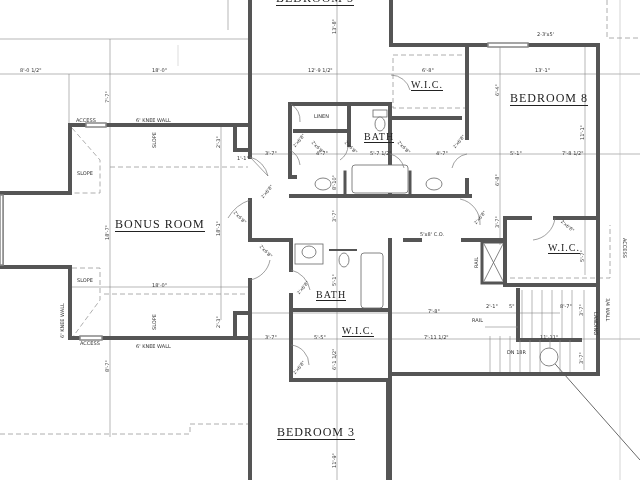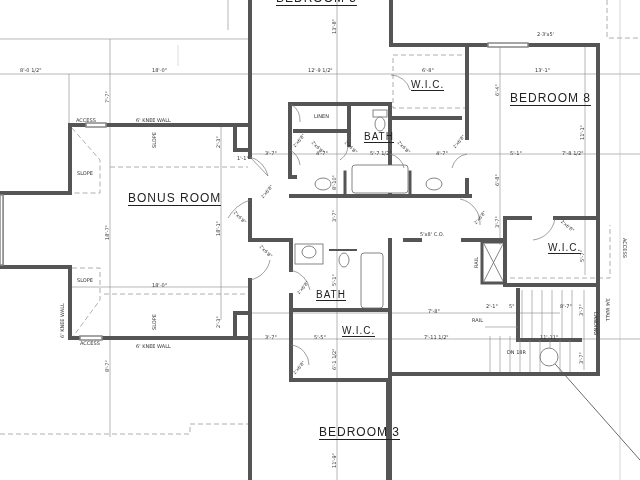--- a/index.html
+++ b/index.html
@@ -1,18 +1,18 @@
 <!DOCTYPE html>
 <html><head>
 <meta charset="utf-8">
 <style>
   html, body { margin:0; padding:0; background:#ffffff; }
   body { width:640px; height:480px; overflow:hidden; position:relative; font-family:"DejaVu Sans", sans-serif; }
   #plan { position:absolute; left:0; top:0; width:640px; height:480px; }
-  .room-label { position:absolute; font-family:Liberation Sans, sans-serif; font-size:12px; letter-spacing:1px; color:#222; border-bottom:1.5px solid #222; line-height:13px; white-space:nowrap; }
+  .room-label { position:absolute; font-family:Liberation Serif, serif; font-size:12px; letter-spacing:1px; color:#222; border-bottom:1.5px solid #222; line-height:13px; white-space:nowrap; }
   .room-label.small { font-size:10px; border-bottom-width:1.2px; line-height:11px; }
   .dim { position:absolute; font-family:"DejaVu Sans", sans-serif; font-size:5px; color:#333; white-space:nowrap; line-height:6px; }
   .dim.v { transform:rotate(-90deg); transform-origin:left top; }
   .note { position:absolute; font-family:"DejaVu Sans", sans-serif; font-size:5px; color:#333; white-space:nowrap; line-height:6px; }
   .note.v { transform:rotate(-90deg); transform-origin:left top; }
   .note.v90 { transform:rotate(90deg); transform-origin:left top; }
   .door { position:absolute; font-family:"DejaVu Sans", sans-serif; font-size:4.5px; color:#333; white-space:nowrap; transform-origin:left top; }
 </style>
 </head>
 <body>
@@ -156,22 +156,22 @@
     <path d="M460,199 A25,25 0 0 1 480,225"></path>
     <path d="M555,218 A25,25 0 0 1 533,240"></path>
     <path d="M291,270 A25,25 0 0 1 310,290"></path>
     <path d="M291,345 A20,20 0 0 1 309,365"></path>
     <path d="M391,75 A20,20 0 0 1 410,90"></path>
   </g>
 </svg>
 
 <div class="room-label" style="left:276px;top:-8px;">BEDROOM 5</div>
 <div class="room-label" style="left:510px;top:92px;">BEDROOM 8</div>
-<div class="room-label" style="left:115px;top:192px;margin-left:13px;">BONUS ROOM</div>
-<div class="room-label" style="left:277px;top:426px;margin-left:42px;">BEDROOM 3</div>
+<div class="room-label" style="left:115px;top:218px;">BONUS ROOM</div>
+<div class="room-label" style="left:277px;top:426px;">BEDROOM 3</div>
 <div class="room-label small" style="left:364px;top:131px;">BATH</div>
 <div class="room-label small" style="left:316px;top:289px;">BATH</div>
 <div class="room-label small" style="left:411px;top:79px;">W.I.C.</div>
 <div class="room-label small" style="left:548px;top:242px;">W.I.C.</div>
 <div class="room-label small" style="left:342px;top:325px;">W.I.C.</div>
 
 <div class="dim" style="left:20px;top:67px;">8'-0 1/2"</div>
 <div class="dim" style="left:152px;top:67px;">18'-0"</div>
 <div class="dim" style="left:308px;top:67px;">12'-9 1/2"</div>
 <div class="dim" style="left:422px;top:67px;">6'-8"</div>

